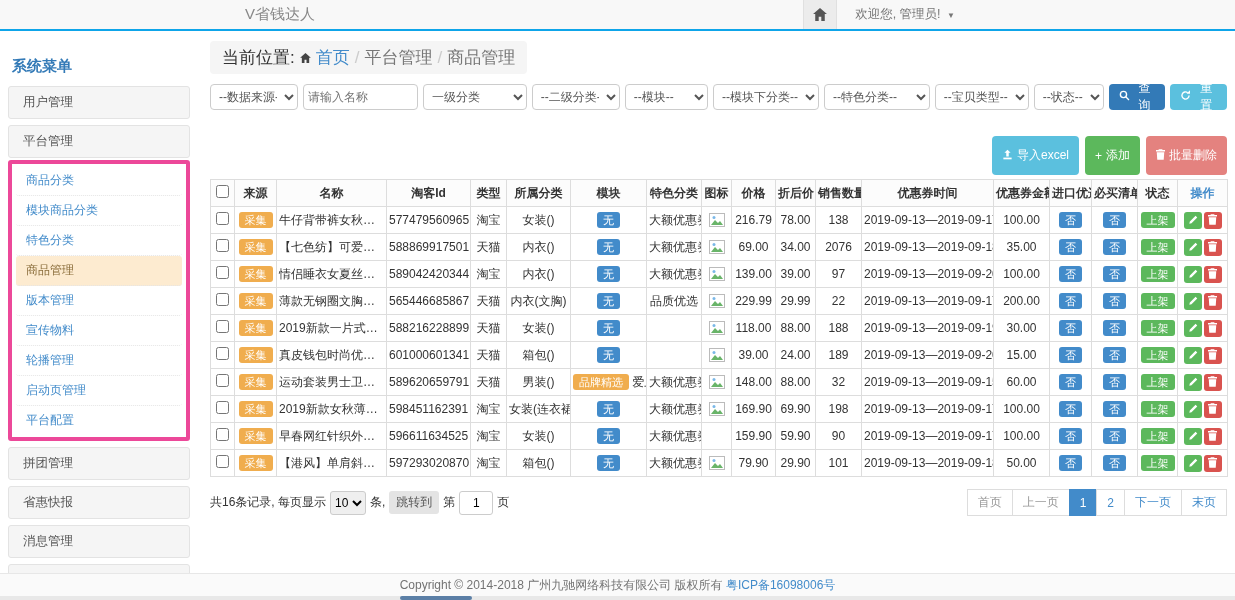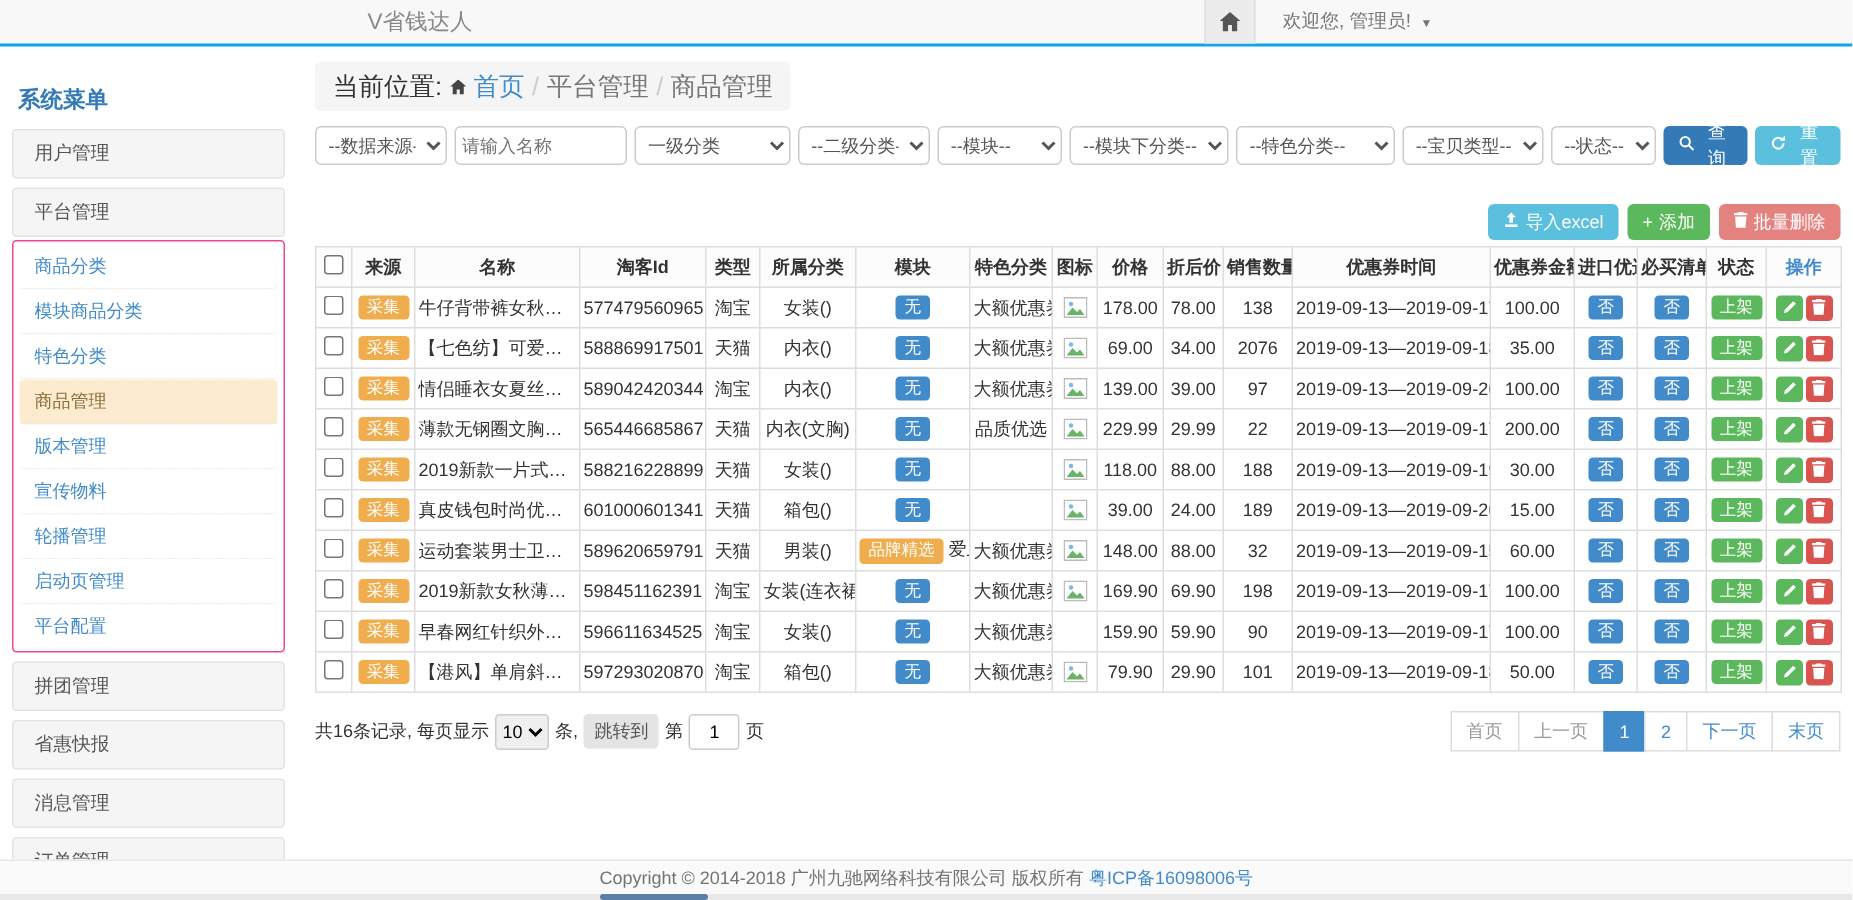--- a/index.html
+++ b/index.html
@@ -12,21 +12,21 @@
   .topbar-right { position:absolute; right:280px; top:0; height:100%; display:flex; align-items:center; }
   .home-box { height:100%; width:34px; background:#ececec; border-left:1px solid #e0e0e0; border-right:1px solid #e0e0e0; display:flex; align-items:center; justify-content:center; cursor:pointer; }
   .welcome { margin-left:18px; color:#777; font-size:12.5px; cursor:pointer; }
   .caret { font-size:8px; color:#777; margin-left:3px; }
 
   
   .layout { position:absolute; top:31px; left:0; right:0; bottom:0; }
   .sidebar { position:absolute; left:8px; top:22px; width:182px; }
   .sidebar-title { color:#337ab7; font-size:15px; font-weight:bold; padding:4px 2px 10px 4px; }
   .menu-group { background:#f5f5f5; border:1px solid #e3e3e3; border-radius:3px; padding:7px 14px; margin-bottom:6px; font-size:12.5px; color:#555; cursor:pointer; }
-  .submenu { background:#fff; border:1px solid #ec4899; border-radius:3px; margin:-4px 0 6px 0; padding:2px 4px; }
+  .submenu { background:#fff; border:4px solid #ec4899; border-radius:3px; margin:-4px 0 6px 0; padding:2px 4px; }
   .submenu-item { padding:6px 10px; color:#428bca; font-size:12px; border-bottom:1px dotted #e5e5e5; cursor:pointer; border-radius:3px; }
   .submenu-item:last-child { border-bottom:none; }
   .submenu-item.active { background:#fdebd0; color:#8a6d3b; }
 
   .main { position:absolute; left:210px; top:10px; width:1017px; }
 
   
   .breadcrumb { background:#f5f5f5; border-radius:4px; padding:5px 12px; font-size:17px; color:#333; display:flex; align-items:center; gap:5px; width:fit-content; min-width:230px; }
   .breadcrumb .home-link { color:#428bca; cursor:pointer; }
   .breadcrumb .sep { color:#ccc; }
@@ -36,21 +36,21 @@
   .filters { margin-top:10px; display:flex; gap:5px; align-items:center; flex-wrap:nowrap; }
   .filters select, .filters input[type=text] { height:26px; border:1px solid #ccc; border-radius:4px; font-size:12px; color:#555; background:#fff; padding:0 4px; font-family:inherit; }
   .btn { border:none; border-radius:4px; color:#fff; font-size:12px; height:26px; padding:0 10px; cursor:pointer; display:inline-flex; align-items:center; gap:4px; font-family:inherit; }
   .btn-primary { background:#337ab7; }
   .btn-info { background:#5bc0de; }
   .btn-success { background:#5cb85c; }
   .btn-danger { background:#e4827f; }
 
   
   .actions { margin-top:26px; display:flex; justify-content:flex-end; gap:6px; }
-  .actions .btn { height:24px; }
+  .actions .btn { height:39px; }
 
   
   table { margin-top:4px; width:1017px; border-collapse:collapse; table-layout:fixed; }
   th,td { border:1px solid #ddd; text-align:center; padding:3px 2px; font-size:12px; white-space:nowrap; overflow:hidden; height:27px; }
   th { font-weight:bold; color:#333; background:#fcfcfc; }
   th.op-head { color:#428bca; }
   td.name-cell { text-overflow:ellipsis; }
   .badge { display:inline-block; padding:2px 6px; border-radius:3px; color:#fff; font-size:11px; line-height:1.1; }
   .b-blue { background:#428bca; }
   .b-orange { background:#f0ad4e; }
@@ -233,21 +233,21 @@
             <td>577479560965</td>
             <td>淘宝</td>
             <td>女装()</td>
             <td><span class="badge b-blue">无</span></td>
             <td>大额优惠券</td>
             <td><span><svg class="icon-img" width="16" height="14" viewBox="0 0 16 14">
                   <rect x="0.5" y="0.5" width="15" height="13" fill="#fff" stroke="#bbb"></rect>
                   <circle cx="5" cy="4.6" r="1.5" fill="#7ab8e8"></circle>
                   <path d="M2 12l4-5 3 3 2-2 3 4z" fill="#69b469"></path>
                 </svg></span></td>
-            <td>178.00</td>
+            <td>216.79</td>
             <td>78.00</td>
             <td>138</td>
             <td>2019-09-13—2019-09-17</td>
             <td>100.00</td>
             <td><span class="badge b-blue">否</span></td>
             <td><span class="badge b-blue">否</span></td>
             <td><span class="badge b-green">上架</span></td>
             <td><button class="mini-btn mb-green">
                 <span><svg width="10" height="10" viewBox="0 0 16 16">
                     <path d="M12.1 1.2l2.7 2.7-9.2 9.2-3.4.7.7-3.4 9.2-9.2z" fill="#fff"></path>

